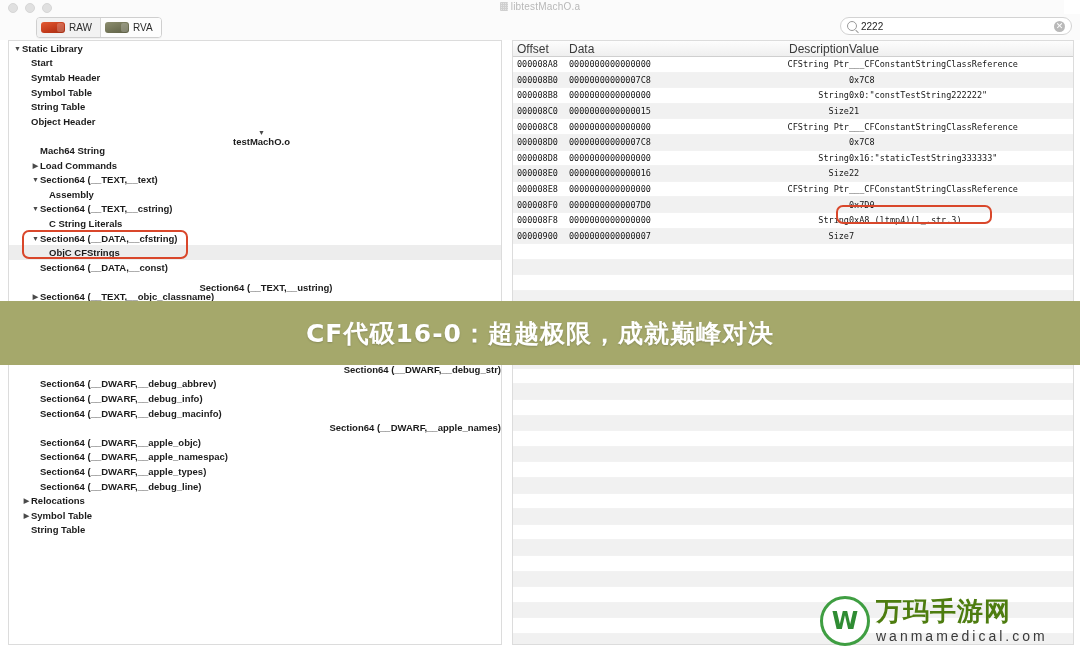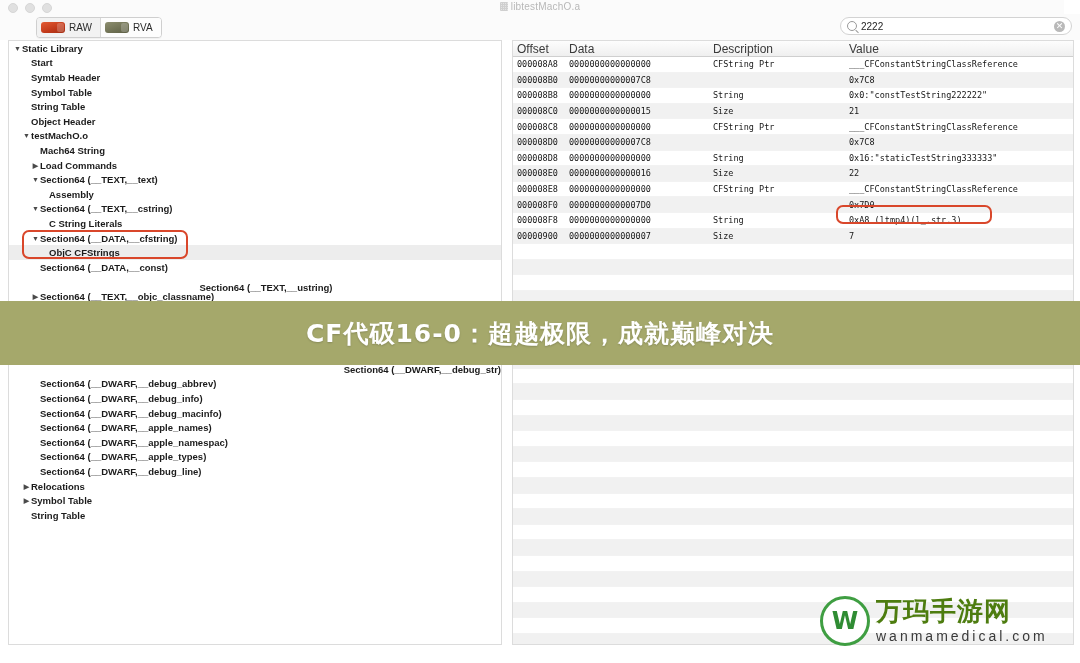--- a/index.html
+++ b/index.html
@@ -156,21 +156,21 @@
   .trow-d {
     display: flex; height: 14.6px; align-items: center;
     font-family: "DejaVu Sans Mono", monospace;
     font-size: 8.5px; color: #161616;
     border-bottom: 1px solid #f2f2f2;
     white-space: nowrap;
   }
   .trow-d.alt { background: #f1f1f1; }
   .c-off  { width: 56px; padding-left: 4px; box-sizing: border-box; flex: none; }
   .c-data { width: 144px; box-sizing: border-box; flex: none; }
-  .c-desc { width: 136px; box-sizing: border-box; flex: none; }
+  .c-desc { width: 136px; box-sizing: border-box; flex: none; text-align: right; }
   .c-val  { flex: 1; box-sizing: border-box; position: relative; }
   .thead .c-off, .thead .c-data, .thead .c-desc, .thead .c-val {
     font-family: "Liberation Sans", sans-serif;
   }
 
   
   .redbox {
     position: absolute;
     border: 2px solid #d9472b;
     border-radius: 7px;
@@ -277,21 +277,21 @@
           <span>Symbol Table</span>
         </div>
         <div class="trow" style="padding-left: 13px;">
           <span class="tw none">▶</span>
           <span>String Table</span>
         </div>
         <div class="trow" style="padding-left: 13px;">
           <span class="tw none">▶</span>
           <span>Object Header</span>
         </div>
-        <div class="trow" style="padding-left: 13px;">
+        <div class="trow" style="padding-left: 13px; flex-direction: column;">
           <span class="tw">▼</span>
           <span>testMachO.o</span>
         </div>
         <div class="trow" style="padding-left: 22px;">
           <span class="tw none">▶</span>
           <span>Mach64 String</span>
         </div>
         <div class="trow" style="padding-left: 22px;">
           <span class="tw">▶</span>
           <span>Load Commands</span>
@@ -357,23 +357,27 @@
           <span>Section64 (__DWARF,__debug_abbrev)</span>
         </div>
         <div class="trow" style="padding-left: 22px;">
           <span class="tw none">▶</span>
           <span>Section64 (__DWARF,__debug_info)</span>
         </div>
         <div class="trow" style="padding-left: 22px;">
           <span class="tw none">▶</span>
           <span>Section64 (__DWARF,__debug_macinfo)</span>
         </div>
-        <div class="trow" style="padding-left: 22px;">
+        <div class="trow" style="padding-left: 22px; justify-content: space-between;">
           <span class="tw none">▶</span>
           <span>Section64 (__DWARF,__apple_names)</span>
+        </div>
+        <div class="trow" style="padding-left: 22px;">
+          <span class="tw none">▶</span>
+          <span>Section64 (__DWARF,__apple_objc)</span>
         </div>
         <div class="trow" style="padding-left: 22px;">
           <span class="tw none">▶</span>
           <span>Section64 (__DWARF,__apple_namespac)</span>
         </div>
         <div class="trow" style="padding-left: 22px;">
           <span class="tw none">▶</span>
           <span>Section64 (__DWARF,__apple_types)</span>
         </div>
         <div class="trow" style="padding-left: 22px;">

